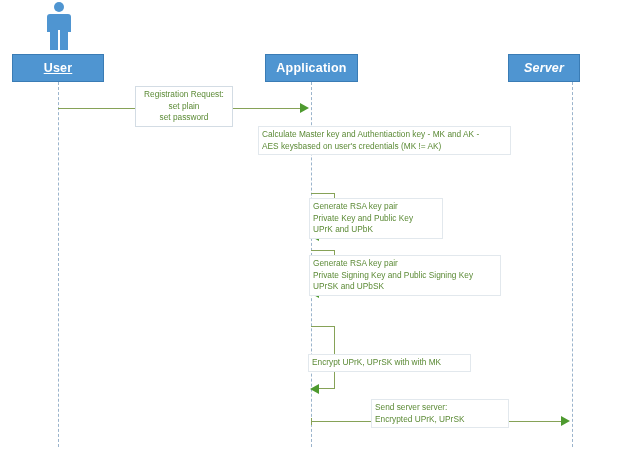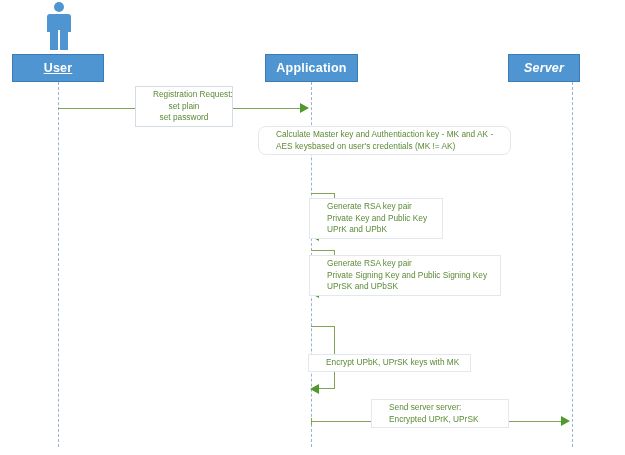--- a/index.html
+++ b/index.html
@@ -128,21 +128,21 @@
 
   
   .label {
     position: absolute;
     background: #ffffff;
     border: 1px solid #D3DCE4;
     box-sizing: border-box;
     color: #5B8A35;
     font-size: 8.3px;
     line-height: 11.6px;
-    padding: 2px 17px;
+    padding: 2px 3px;
     white-space: pre;
   }
   .label.center { text-align: center; }
   .label.left   { text-align: left; }
   .label.plain  { border-color: #E2E8ED; }
 </style>
 </head>
 <body>
 
 <div id="diagram">
@@ -170,38 +170,38 @@
   <div class="phead" style="left:508px; top:54px; width:72px;font-style:italic;">
     <span>Server</span>
   </div>
 
   <div class="lifeline" style="left:572px; top:82px; height:365px;"></div>
 
   <div class="msgline" style="left:58px; top:108px; width:246px;"></div>
   <div class="arrowR" style="left:300px; top:103px;"></div>
   <div class="label center" style="left:135px; top:86px; width:98px;"><span>Registration Request:</span><br><span>set plain</span><br><span>set password</span></div>
 
-  <div class="label left plain" style="left:258px; top:126px; width:253px;border-radius:8px;"><span>Calculate Master key and Authentiaction key - MK and AK -</span><br><span>AES keysbased on user's credentials (MK != AK)</span></div>
+  <div class="label left plain" style="left:258px; top:126px; width:253px;"><span>Calculate Master key and Authentiaction key - MK and AK -</span><br><span>AES keysbased on user's credentials (MK != AK)</span></div>
 
   <div class="loop-top" style="left:311px; top:193px; width:24px;"></div>
   <div class="loop-side" style="left:334px; top:193px; height:43px;"></div>
   <div class="loop-bot" style="left:318px; top:235px; width:17px;"></div>
   <div class="arrowL" style="left:310px; top:231px;"></div>
   <div class="label left plain" style="left:309px; top:198px; width:134px;"><span>Generate RSA key pair</span><br><span>Private Key and Public Key</span><br><span>UPrK and UPbK</span></div>
 
   <div class="loop-top" style="left:311px; top:250px; width:24px;"></div>
   <div class="loop-side" style="left:334px; top:250px; height:43px;"></div>
   <div class="loop-bot" style="left:318px; top:292px; width:17px;"></div>
   <div class="arrowL" style="left:310px; top:288px;"></div>
   <div class="label left plain" style="left:309px; top:255px; width:192px;"><span>Generate RSA key pair</span><br><span>Private Signing Key and Public Signing Key</span><br><span>UPrSK and UPbSK</span></div>
 
   <div class="loop-top" style="left:311px; top:326px; width:24px;"></div>
   <div class="loop-side" style="left:334px; top:326px; height:63px;"></div>
   <div class="loop-bot" style="left:318px; top:388px; width:17px;"></div>
   <div class="arrowL" style="left:310px; top:384px;"></div>
-  <div class="label left plain" style="left:308px; top:354px; width:163px;"><span>Encrypt UPbK, UPrSK keys with MK</span></div>
+  <div class="label left plain" style="left:308px; top:354px; width:163px;"><span>Encrypt UPrK, UPrSK with with MK</span></div>
 
   <div class="tick" style="left:311px; top:418px;"></div>
   <div class="msgline" style="left:311px; top:421px; width:253px;"></div>
   <div class="arrowR" style="left:561px; top:416px;"></div>
   <div class="label left plain" style="left:371px; top:399px; width:138px;"><span>Send server server:</span><br><span>Encrypted UPrK, UPrSK</span><br></div>
 
 </div>
 
 </body></html>

